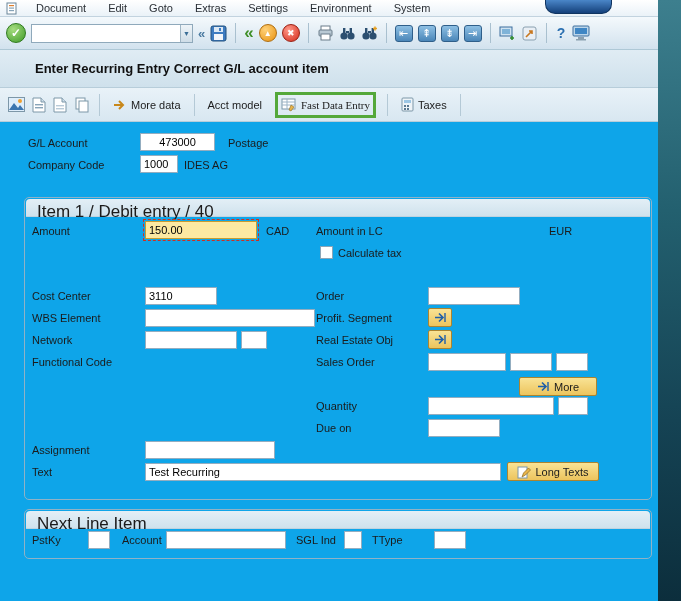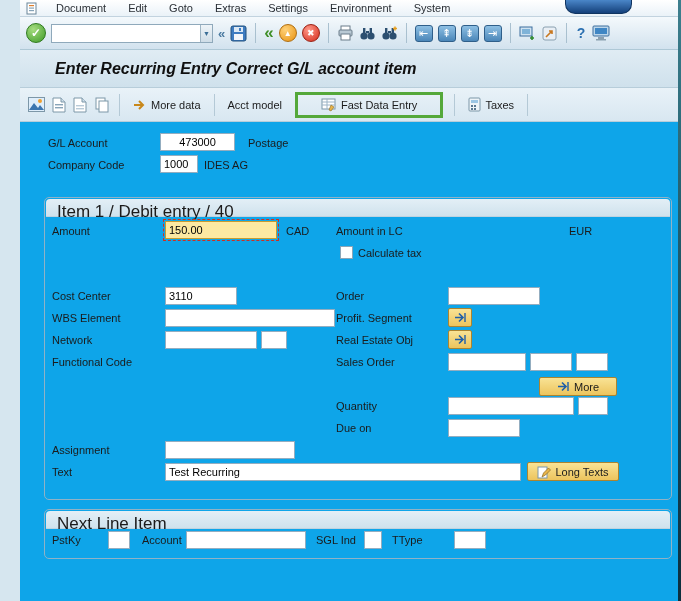--- a/index.html
+++ b/index.html
@@ -1,20 +1,20 @@
 <!DOCTYPE html>
 <html><head>
 <meta charset="utf-8">
 <style>
   * { margin:0; padding:0; box-sizing:border-box; }
   body { font-family:"Liberation Sans", sans-serif; }
   .screen { position:relative; width:681px; height:601px; background:#d6e6ef; overflow:hidden; }
   .desktop-strip { position:absolute; top:0; right:0; width:23px; height:601px;
     background:linear-gradient(180deg,#3d7f8e 0%,#23606f 35%,#154354 70%,#0c2e3c 100%); }
-  .window { position:absolute; top:0; left:0; width:658px; height:595px;margin-left:20px; }
+  .window { position:absolute; top:0; left:0; width:658px; height:595px; }
 
   
   .menubar { position:absolute; top:0; left:0; width:658px; height:17px;
     background:linear-gradient(#ffffff,#eaf2f8); border-bottom:1px solid #c2d3df;
     display:flex; align-items:center; padding-left:6px; font-size:11px; color:#2a2f35; }
   .menu-item { padding:1px 11px 2px 11px; cursor:default; }
   .menubar-icon { display:inline-flex; width:15px; margin-right:4px; }
   .sap-logo { position:absolute; top:0; right:46px; width:67px; height:14px;
     background:linear-gradient(#4a86c8,#14407a); border-radius:0 0 10px 10px; border:1px solid #103460; border-top:none; }
 
@@ -38,29 +38,29 @@
   .exit-ic { background:radial-gradient(circle at 35% 30%,#ffd27a,#e8920f); border:1px solid #b06e10; font-size:8px; }
   .cancel-ic { background:radial-gradient(circle at 35% 30%,#ff9a8a,#d42a1a); border:1px solid #9a1f12; font-size:9px; }
   .page-btn { width:18px; height:17px; background:linear-gradient(#8ec0e4,#4a86b8); border:1px solid #2f5f8a;
     border-radius:3px; color:#fff; font-size:11px; display:flex; align-items:center; justify-content:center; }
   .help-glyph { color:#2a6fb0; font-weight:bold; font-size:14px; padding:0 2px; }
 
   
   .titlebar { position:absolute; top:50px; left:0; width:658px; height:38px;
     background:linear-gradient(#e0ecf4,#cfe1ec); border-bottom:1px solid #b7cdda;
     display:flex; align-items:center; padding-left:35px; }
-  .title { font-size:16px; font-weight:bold; font-style:italic; color:#101010; }
+  .title { font-size:13px; font-weight:bold; color:#101010; }
 
   
   .apptoolbar { position:absolute; top:88px; left:0; width:658px; height:34px;
     background:linear-gradient(#e9f2f8,#d8e7f1); border-bottom:1px solid #b7cdda;
     display:flex; align-items:center; padding:0 8px; gap:7px; font-size:11px; color:#1c1c1c; }
   .app-sep { width:1px; height:22px; background:#b4c9d6; margin:0 2px; }
   .app-btn { display:inline-flex; align-items:center; gap:4px; padding:2px 4px; cursor:default; white-space:nowrap; }
-  .fde-highlight { border:3px solid #54a83a; padding:3px 23px; display:inline-flex; align-items:flex-start; margin:0 2px; }
+  .fde-highlight { border:3px solid #54a83a; padding:3px 3px; display:inline-flex; align-items:flex-start; margin:0 2px;font-family:Liberation Serif, serif; }
 
   
   .content { position:absolute; top:122px; left:0; width:658px; height:479px; background:#0ea5e9; }
   .lbl { position:absolute; font-size:11px; color:#1b1b1b; line-height:13px; white-space:nowrap; }
   .txt { position:absolute; font-size:11px; color:#1b1b1b; line-height:13px; white-space:nowrap; }
   .inp { position:absolute; height:18px; border:1px solid #93adc0; background:#fff; font-size:11px;
     font-family:"Liberation Sans",sans-serif; padding:0 3px; color:#000; }
   .inp-focus { background:#fce9a2; border-color:#c89c30; outline:1px dashed #d03020; outline-offset:1px; }
   .groupbox { position:absolute; border:1px solid #8fb2c6; border-radius:5px; }
   .group-header { position:absolute; left:1px; top:1px; right:1px; height:18px;

